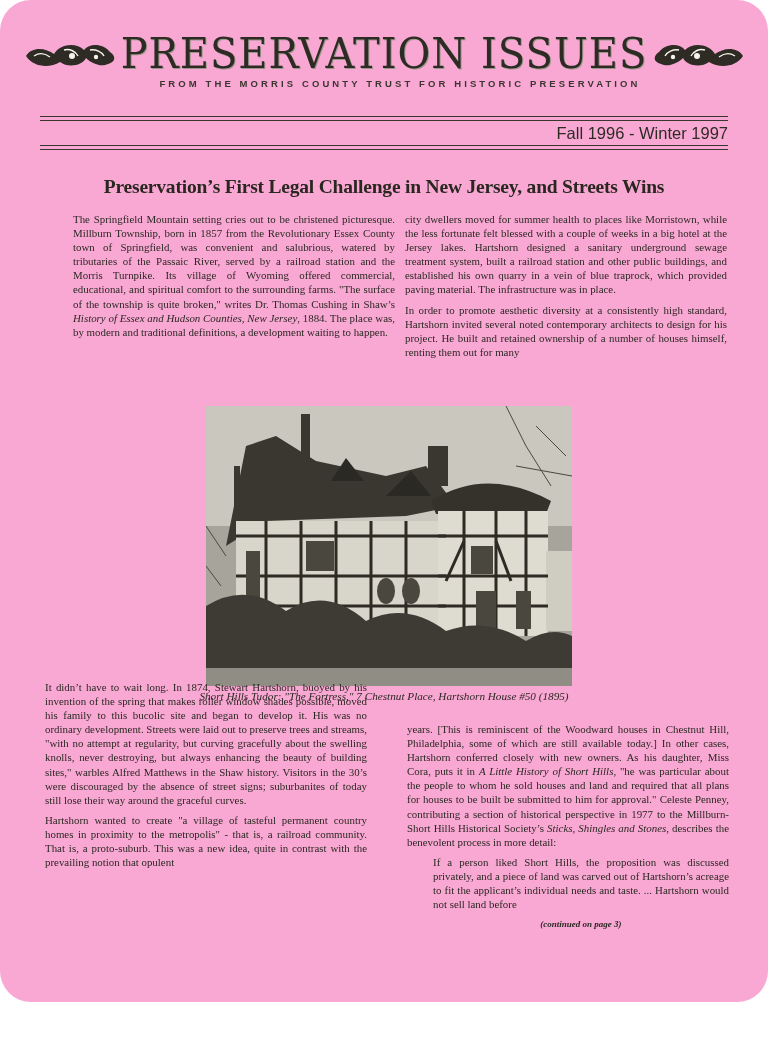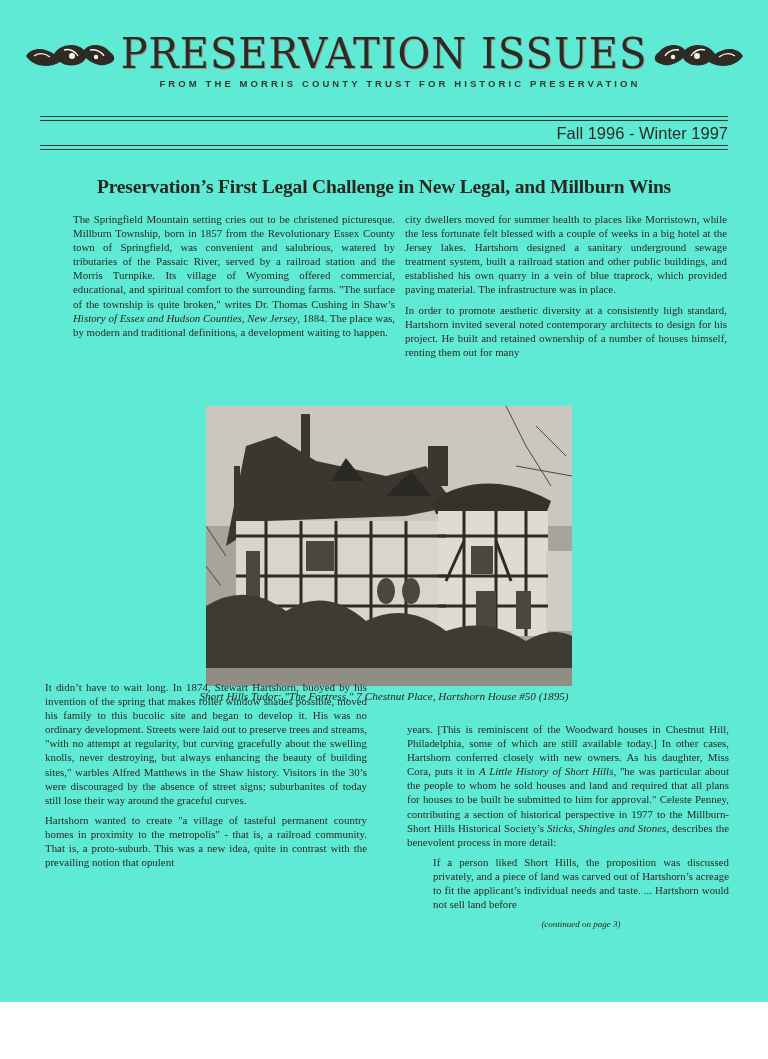--- a/index.html
+++ b/index.html
@@ -1,20 +1,21 @@
 <!DOCTYPE html>
 <html><head>
 <meta charset="utf-8">
 <style>
   * { box-sizing: border-box; margin: 0; padding: 0; }
   html, body { width: 768px; height: 1059px; background: #ffffff; overflow: hidden; }
   body { position: relative; font-family: "Liberation Serif", serif; color: #2b2822; }
   .paper {
     position: absolute; left: 0; top: 0; width: 768px; height: 1002px;
-    background: #5eead4;
+    background: #f9a8d4;
+    border-radius: 31px;
   }
   
   .masthead { position: absolute; left: 0; top: 30px; width: 768px; height: 60px; }
   .ornament {
     position: absolute; top: 10px; width: 95px; height: 30px;
   }
   .ornament.left { left: 24px; }
   .ornament.right { left: 650px; }
   .mast-title {
     position: absolute; left: 0; top: 0; width: 768px; text-align: center;
@@ -51,21 +52,21 @@
     position: absolute; width: 322px; font-size: 10.9px; line-height: 14.1px;
     text-align: justify; color: #2b2822;
   }
   .col p { margin-bottom: 6px; }
   .col-1a { left: 45px; top: 212px; margin-left: 28px; }
   .col-2a { left: 405px; top: 212px; }
   .col-1b { left: 45px; top: 680px; }
   .col-2b { left: 407px; top: 722px; }
   .col i { font-style: italic; }
   .blockquote { padding-left: 26px; }
-  .cont-note { text-align: center; font-style: italic; font-weight: normal; font-size: 9px; padding-left: 26px; margin-top: 0; }
+  .cont-note { text-align: center; font-style: italic; font-weight: bold; font-size: 9px; padding-left: 26px; margin-top: 0; }
   
   .photo {
     position: absolute; left: 206px; top: 406px; width: 366px; height: 280px;
     background: #8b8a80; overflow: hidden;
   }
   .photo svg { display: block; }
   .caption {
     position: absolute; left: 0; top: 690px; width: 768px; text-align: center;
     font-style: italic; font-size: 11.2px; color: #2b2822;
   }
@@ -89,21 +90,21 @@
       <circle cx="48" cy="16" r="3" fill="#f6f3eb"></circle>
       <circle cx="72" cy="17" r="2.2" fill="#f6f3eb"></circle>
     </svg>
     <div class="mast-sub">FROM THE MORRIS COUNTY TRUST FOR HISTORIC PRESERVATION</div>
   </div>
 
   <div class="rule-double rule-top"></div>
   <div class="issue-right">Fall 1996 - Winter 1997</div>
   <div class="rule-double rule-bot"></div>
 
-  <h1 class="headline">Preservation’s First Legal Challenge in New Legal, and Millburn Wins</h1>
+  <h1 class="headline">Preservation’s First Legal Challenge in New Jersey, and Streets Wins</h1>
 
   <div class="col col-1a">
     <p><span>The Springfield Mountain setting cries out to be christened picturesque. Millburn Township, born in 1857 from the Revolutionary Essex County town of Springfield, was convenient and salubrious, watered by tributaries of the Passaic River, served by a railroad station and the Morris Turnpike. Its village of Wyoming offered commercial, educational, and spiritual comfort to the surrounding farms. "The surface of the township is quite broken," writes Dr. Thomas Cushing in Shaw’s </span><i>History of Essex and Hudson Counties, New Jersey</i><span>, 1884. The place was, by modern and traditional definitions, a development waiting to happen.</span></p>
   </div>
 
   <div class="col col-2a">
     <p>city dwellers moved for summer health to places like Morristown, while the less fortunate felt blessed with a couple of weeks in a big hotel at the Jersey lakes. Hartshorn designed a sanitary underground sewage treatment system, built a railroad station and other public buildings, and established his own quarry in a vein of blue traprock, which provided paving material. The infrastructure was in place.</p>
     <p>In order to promote aesthetic diversity at a consistently high standard, Hartshorn invited several noted contemporary architects to design for his project. He built and retained ownership of a number of houses himself, renting them out for many</p>
   </div>
 

